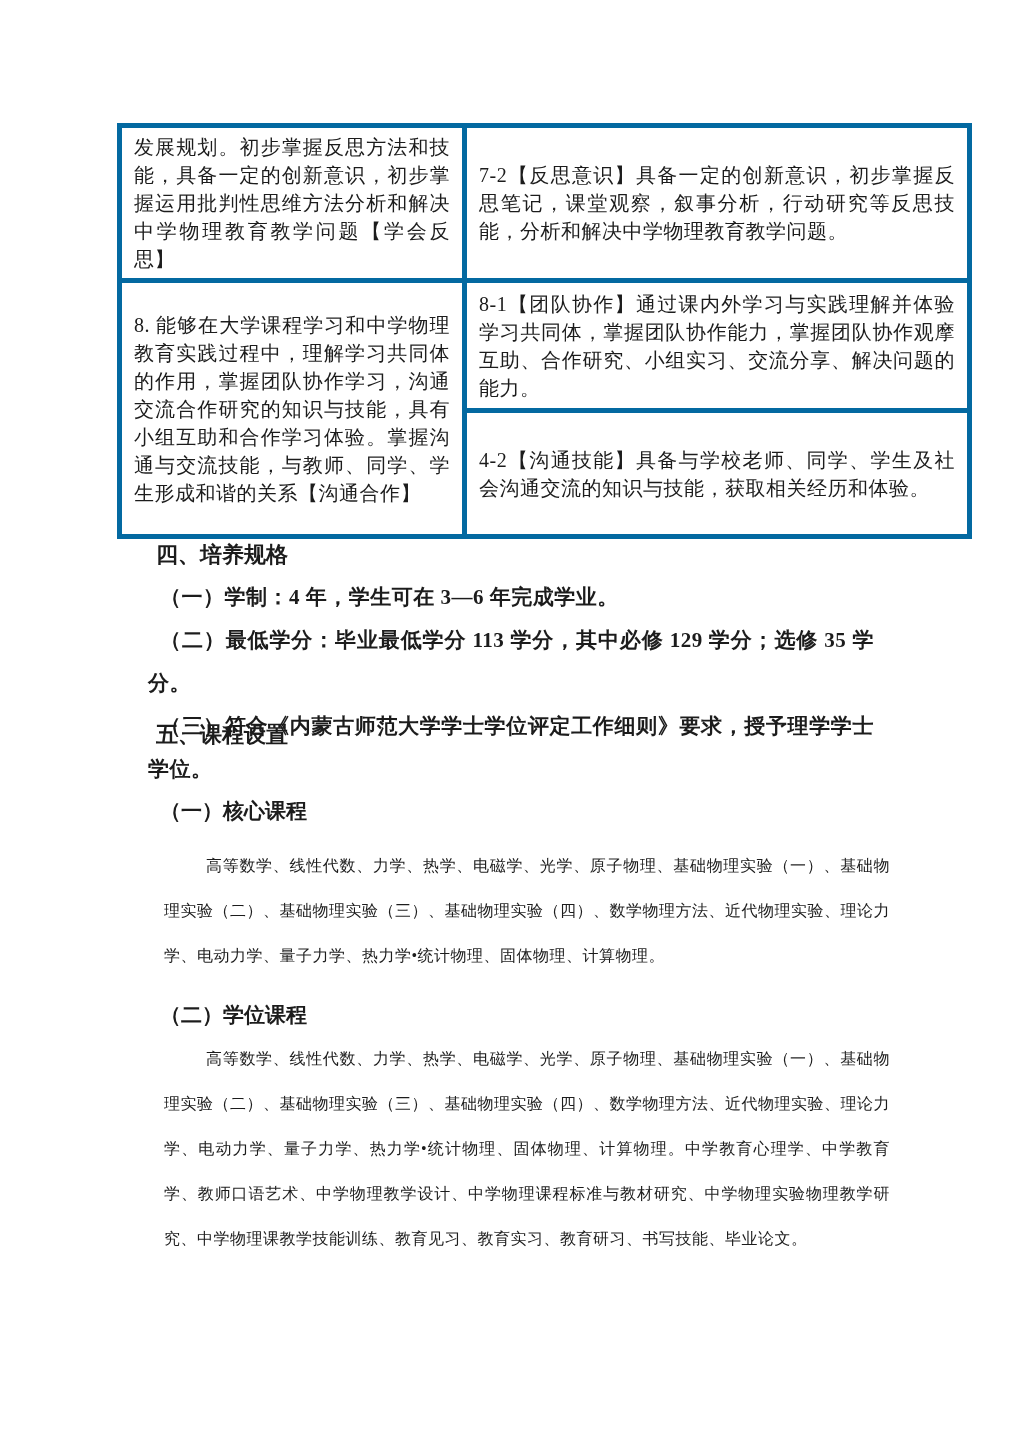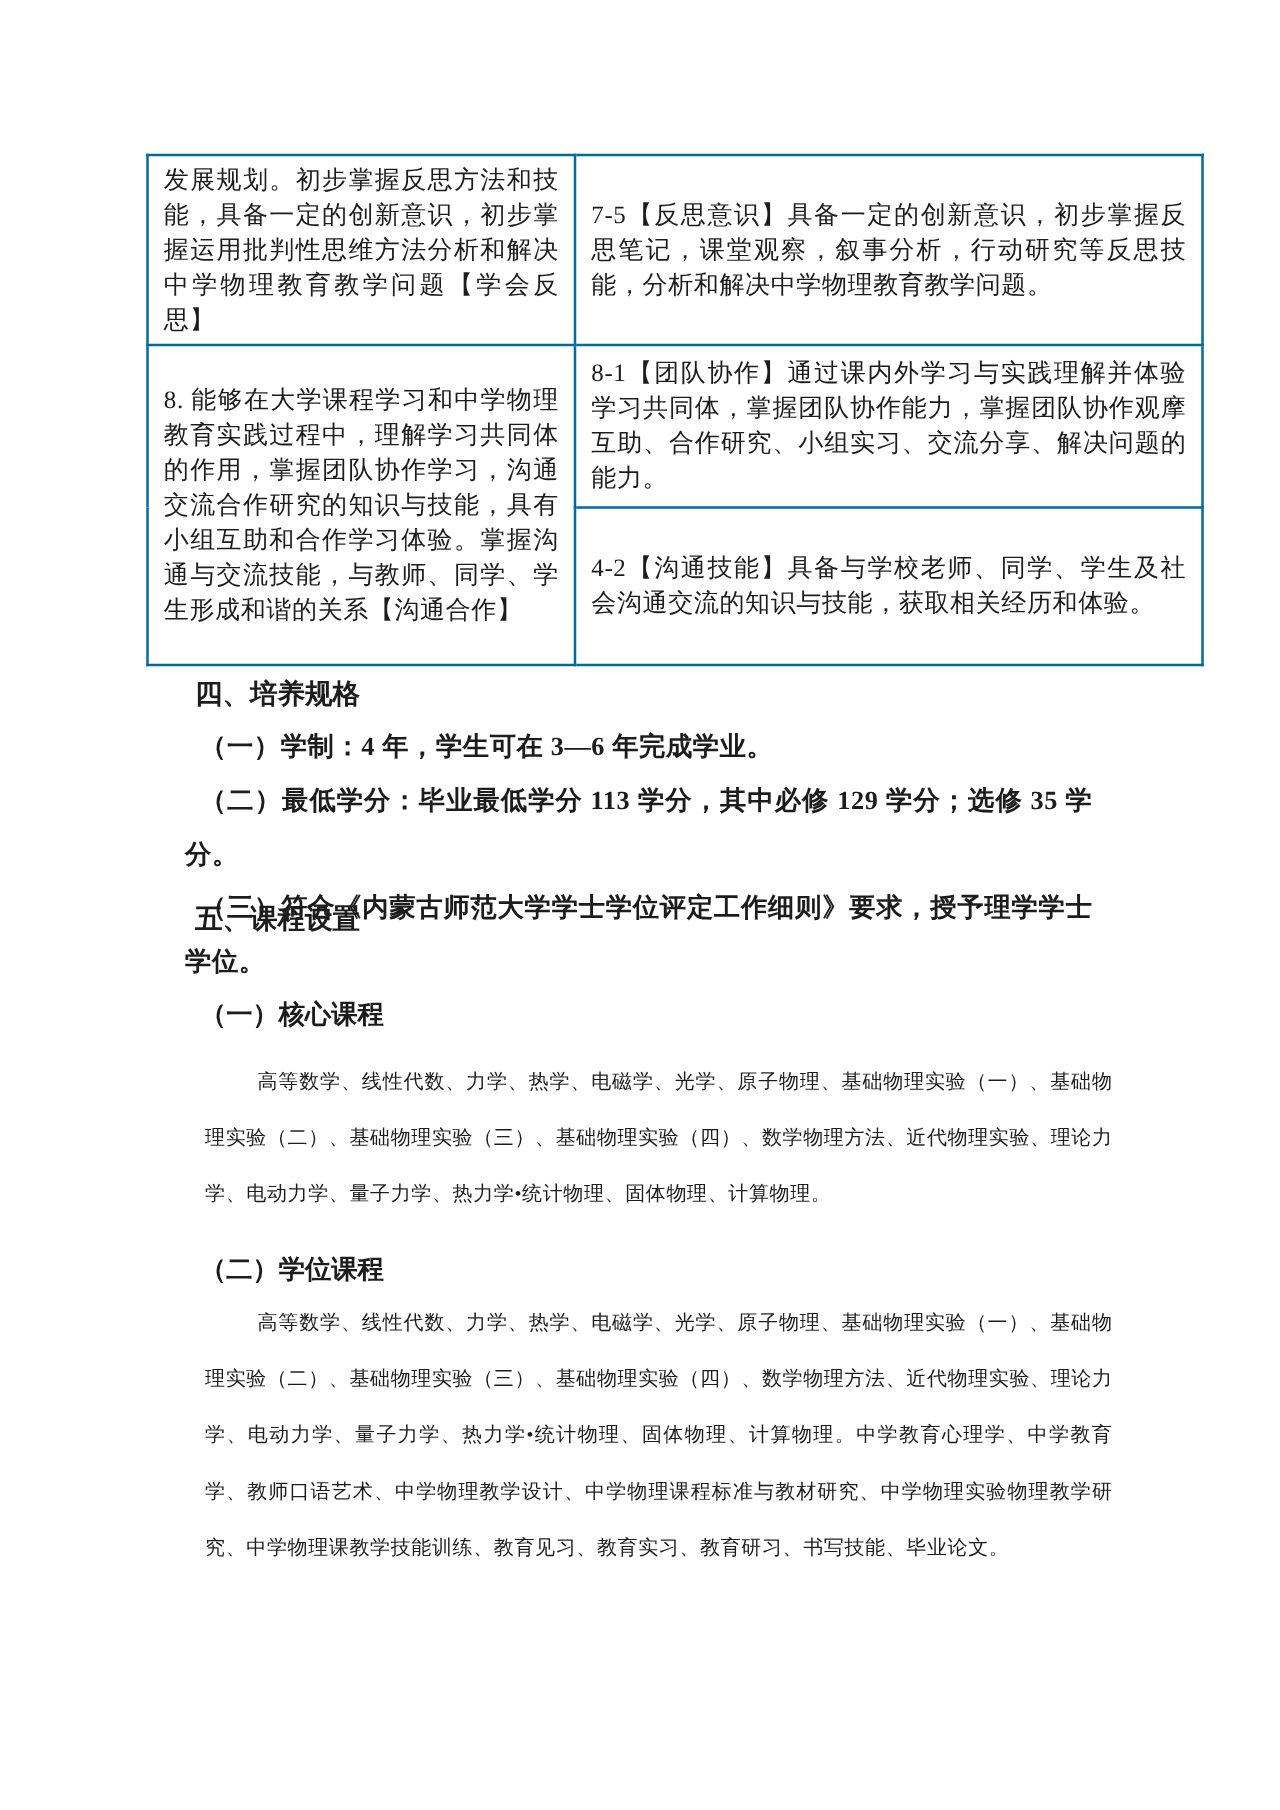--- a/index.html
+++ b/index.html
@@ -23,21 +23,21 @@
     position: absolute;
     left: 117px;
     top: 123px;
     width: 792px;
     border-collapse: collapse;
     table-layout: fixed;
     font-size: 20px;
     line-height: 28px;
   }
   #outcomes-table td {
-    border: 2px solid #0369a1;
+    border: 5px solid #0369a1;
     padding: 5px 12px 5px 12px;
     text-align: justify;
     text-justify: inter-character;
     letter-spacing: 0.5px;
     word-break: break-all;
   }
   td.col-left  { width: 316px; }
   td.col-right { width: 476px; }
   td.v-top    { vertical-align: top; }
   td.v-middle { vertical-align: middle; }
@@ -87,21 +87,21 @@
 </style>
 </head>
 <body>
 
 <div id="page">
 
   <table id="outcomes-table">
     <tbody>
       <tr class="row-1">
         <td class="col-left v-top">发展规划。初步掌握反思方法和技能，具备一定的创新意识，初步掌握运用批判性思维方法分析和解决中学物理教育教学问题【学会反思】</td>
-        <td class="col-right v-middle">7-5【反思意识】具备一定的创新意识，初步掌握反思笔记，课堂观察，叙事分析，行动研究等反思技能，分析和解决中学物理教育教学问题。</td>
+        <td class="col-right v-middle">7-2【反思意识】具备一定的创新意识，初步掌握反思笔记，课堂观察，叙事分析，行动研究等反思技能，分析和解决中学物理教育教学问题。</td>
       </tr>
       <tr class="row-2-top">
         <td class="col-left v-middle" rowspan="2">8. 能够在大学课程学习和中学物理教育实践过程中，理解学习共同体的作用，掌握团队协作学习，沟通交流合作研究的知识与技能，具有小组互助和合作学习体验。掌握沟通与交流技能，与教师、同学、学生形成和谐的关系【沟通合作】</td>
         <td class="col-right v-middle">8-1【团队协作】通过课内外学习与实践理解并体验学习共同体，掌握团队协作能力，掌握团队协作观摩互助、合作研究、小组实习、交流分享、解决问题的能力。</td>
       </tr>
       <tr class="row-2-bottom">
         <td class="col-right v-middle">4-2【沟通技能】具备与学校老师、同学、学生及社会沟通交流的知识与技能，获取相关经历和体验。</td>
       </tr>
     </tbody>
   </table>

